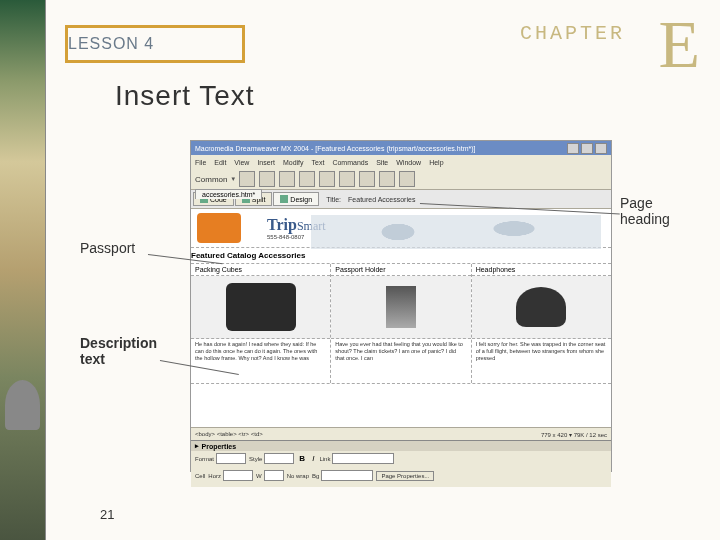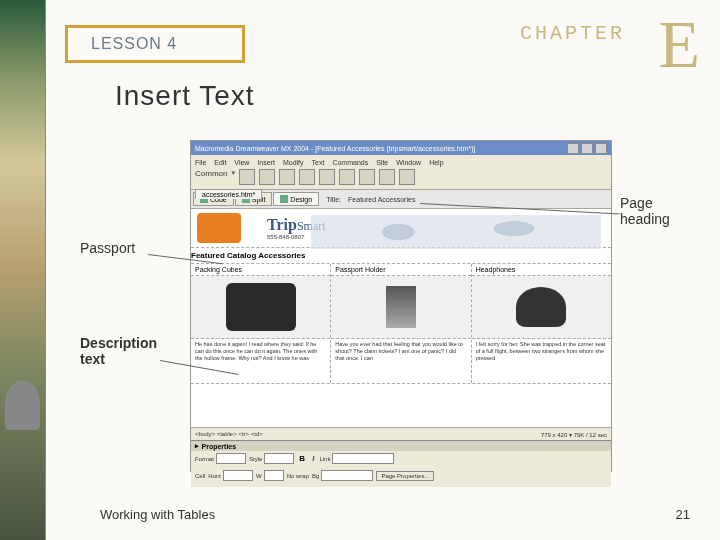--- a/index.html
+++ b/index.html
@@ -39,21 +39,21 @@
   .lesson-badge {
     position: absolute;
     left: 65px;
     top: 25px;
     width: 180px;
     height: 38px;
     border: 3px solid #d4a038;
     background: transparent;
     display: flex;
     align-items: center;
-    padding-left: 23px;
+    padding-left: 0;
     box-sizing: border-box;
   }
   .lesson-label {
     font-family: Impact, "Arial Black", sans-serif;
     font-size: 16px;
     color: #6a7a8a;
     letter-spacing: 1px;
   }
   
   
@@ -124,20 +124,21 @@
     display: flex;
     gap: 8px;
     align-items: center;
   }
   
   .ss-toolbar {
     height: 20px;
     background: #ece9d8;
     border-bottom: 1px solid #aca899;
     display: flex;
+    align-items: center;
     padding: 0 4px;
     gap: 4px;
   }
   .ss-toolbar .label { font-size: 8px; color: #333; }
   .ss-toolbar .dropdown-arrow { font-size: 7px; color: #555; }
   .ss-toolbar .tb-icon {
     width: 14px; height: 14px;
     background: #d8d4c4;
     border: 1px solid #888;
   }
@@ -489,15 +490,14 @@
 
 <div class="callout callout-page-heading">Page heading</div>
 <div class="callout callout-headings">Passport</div>
 <div class="callout callout-description">Description text</div>
 
 <div class="line" style="left:148px; top:254px; width:75px; transform:rotate(7deg);"></div>
 <div class="line" style="left:160px; top:360px; width:80px; transform:rotate(10deg);"></div>
 <div class="line" style="left:420px; top:203px; width:200px; transform:rotate(3deg);"></div>
 
 <div class="footer">
-  <span>Working with Tables</span>
   <span>21</span>
 </div>
 
 </body></html>

